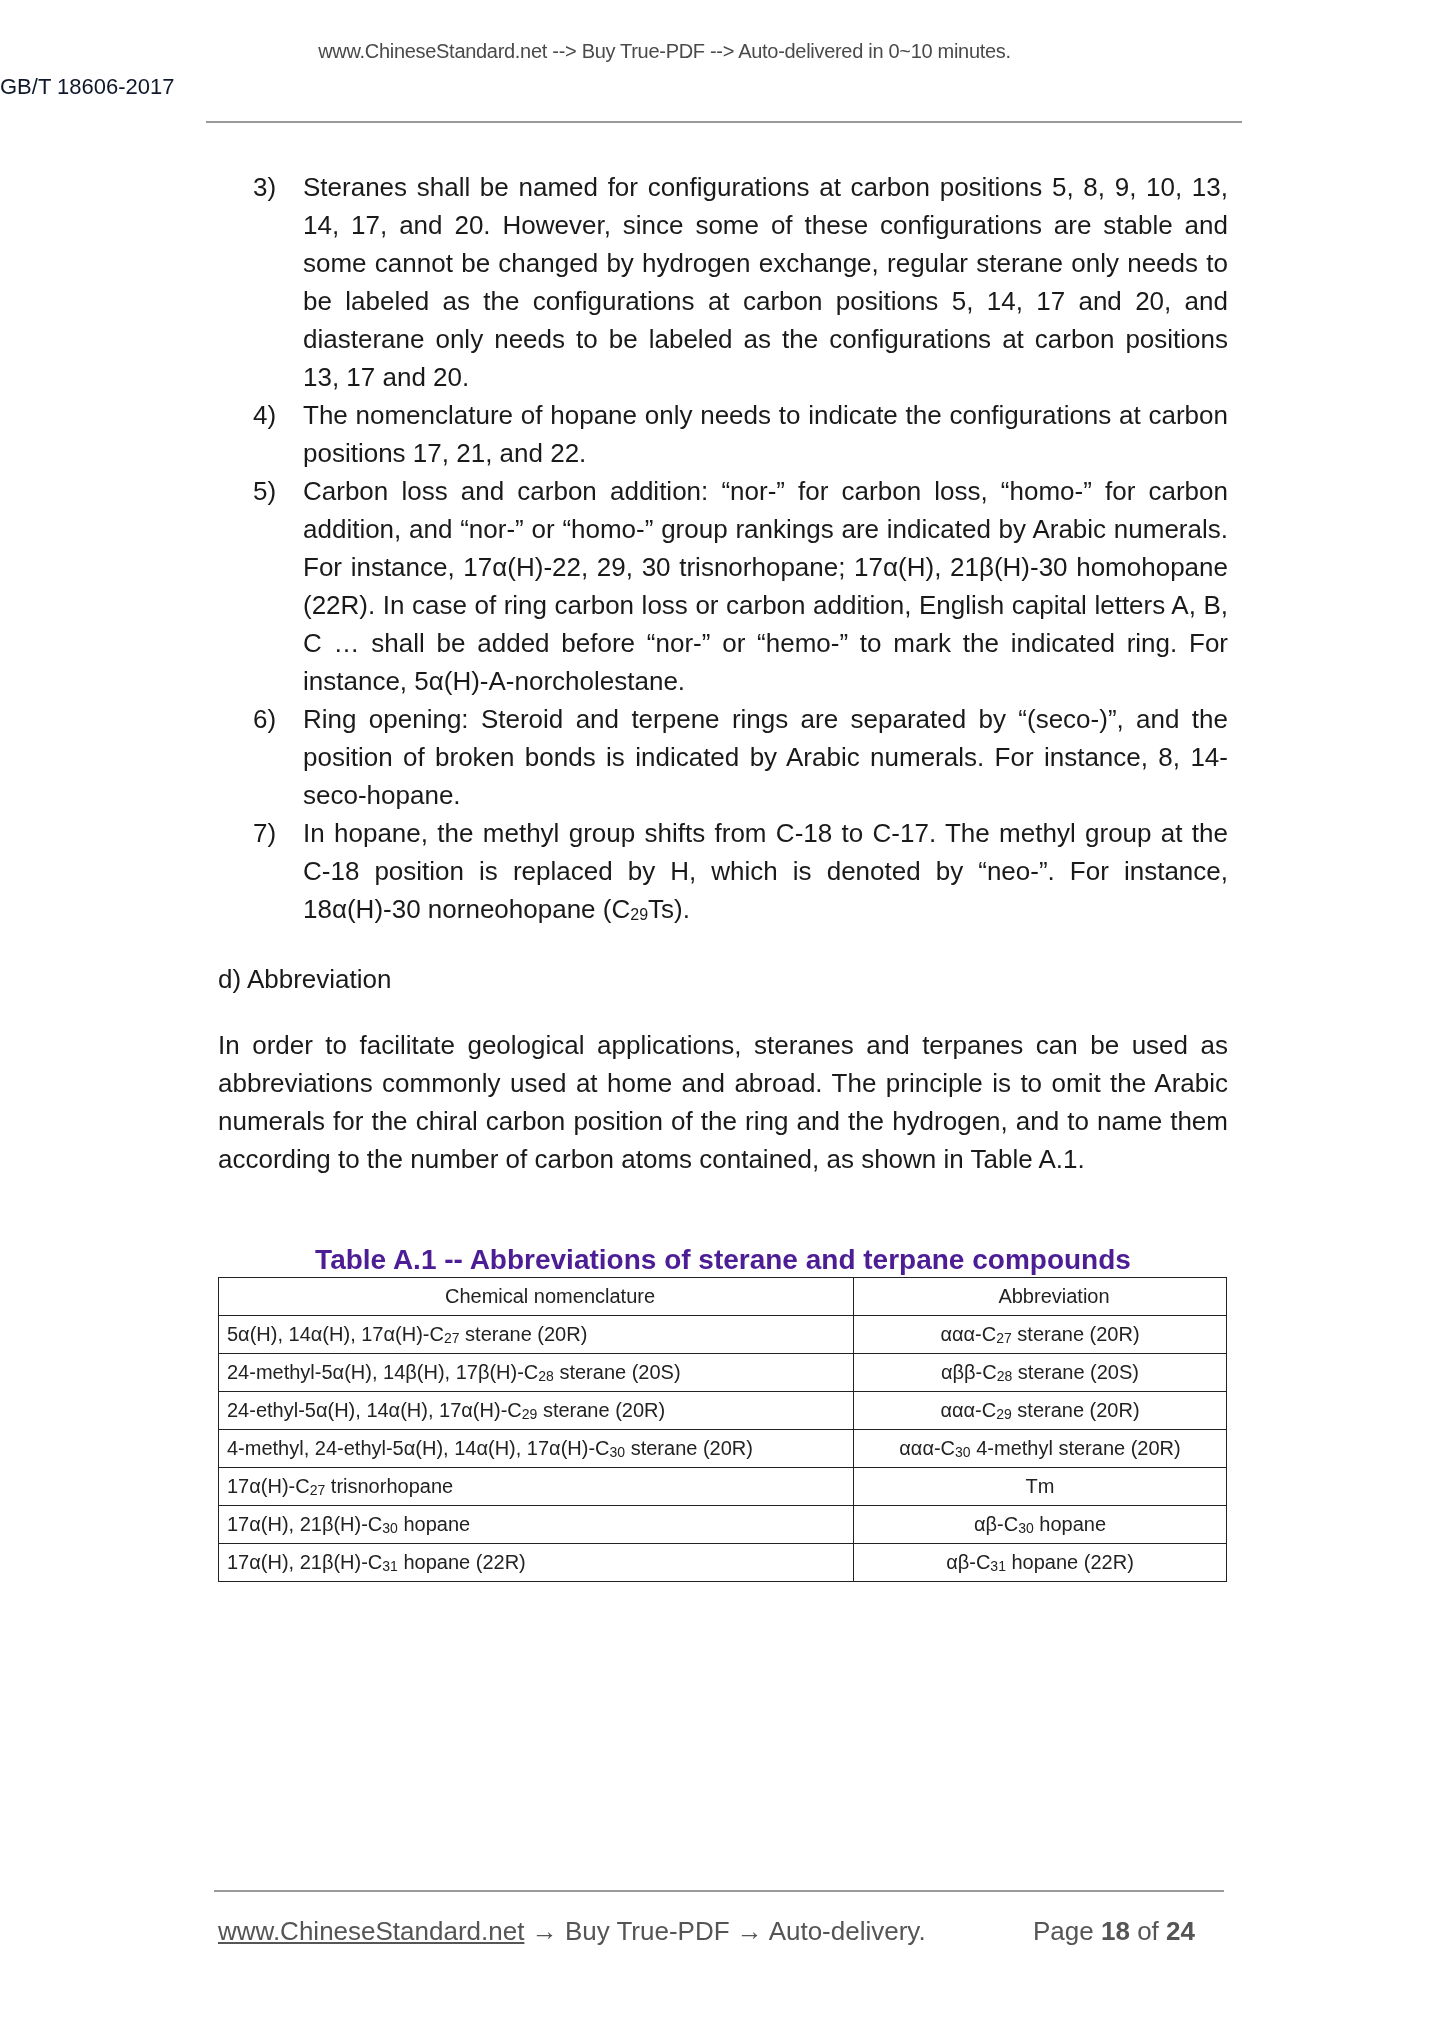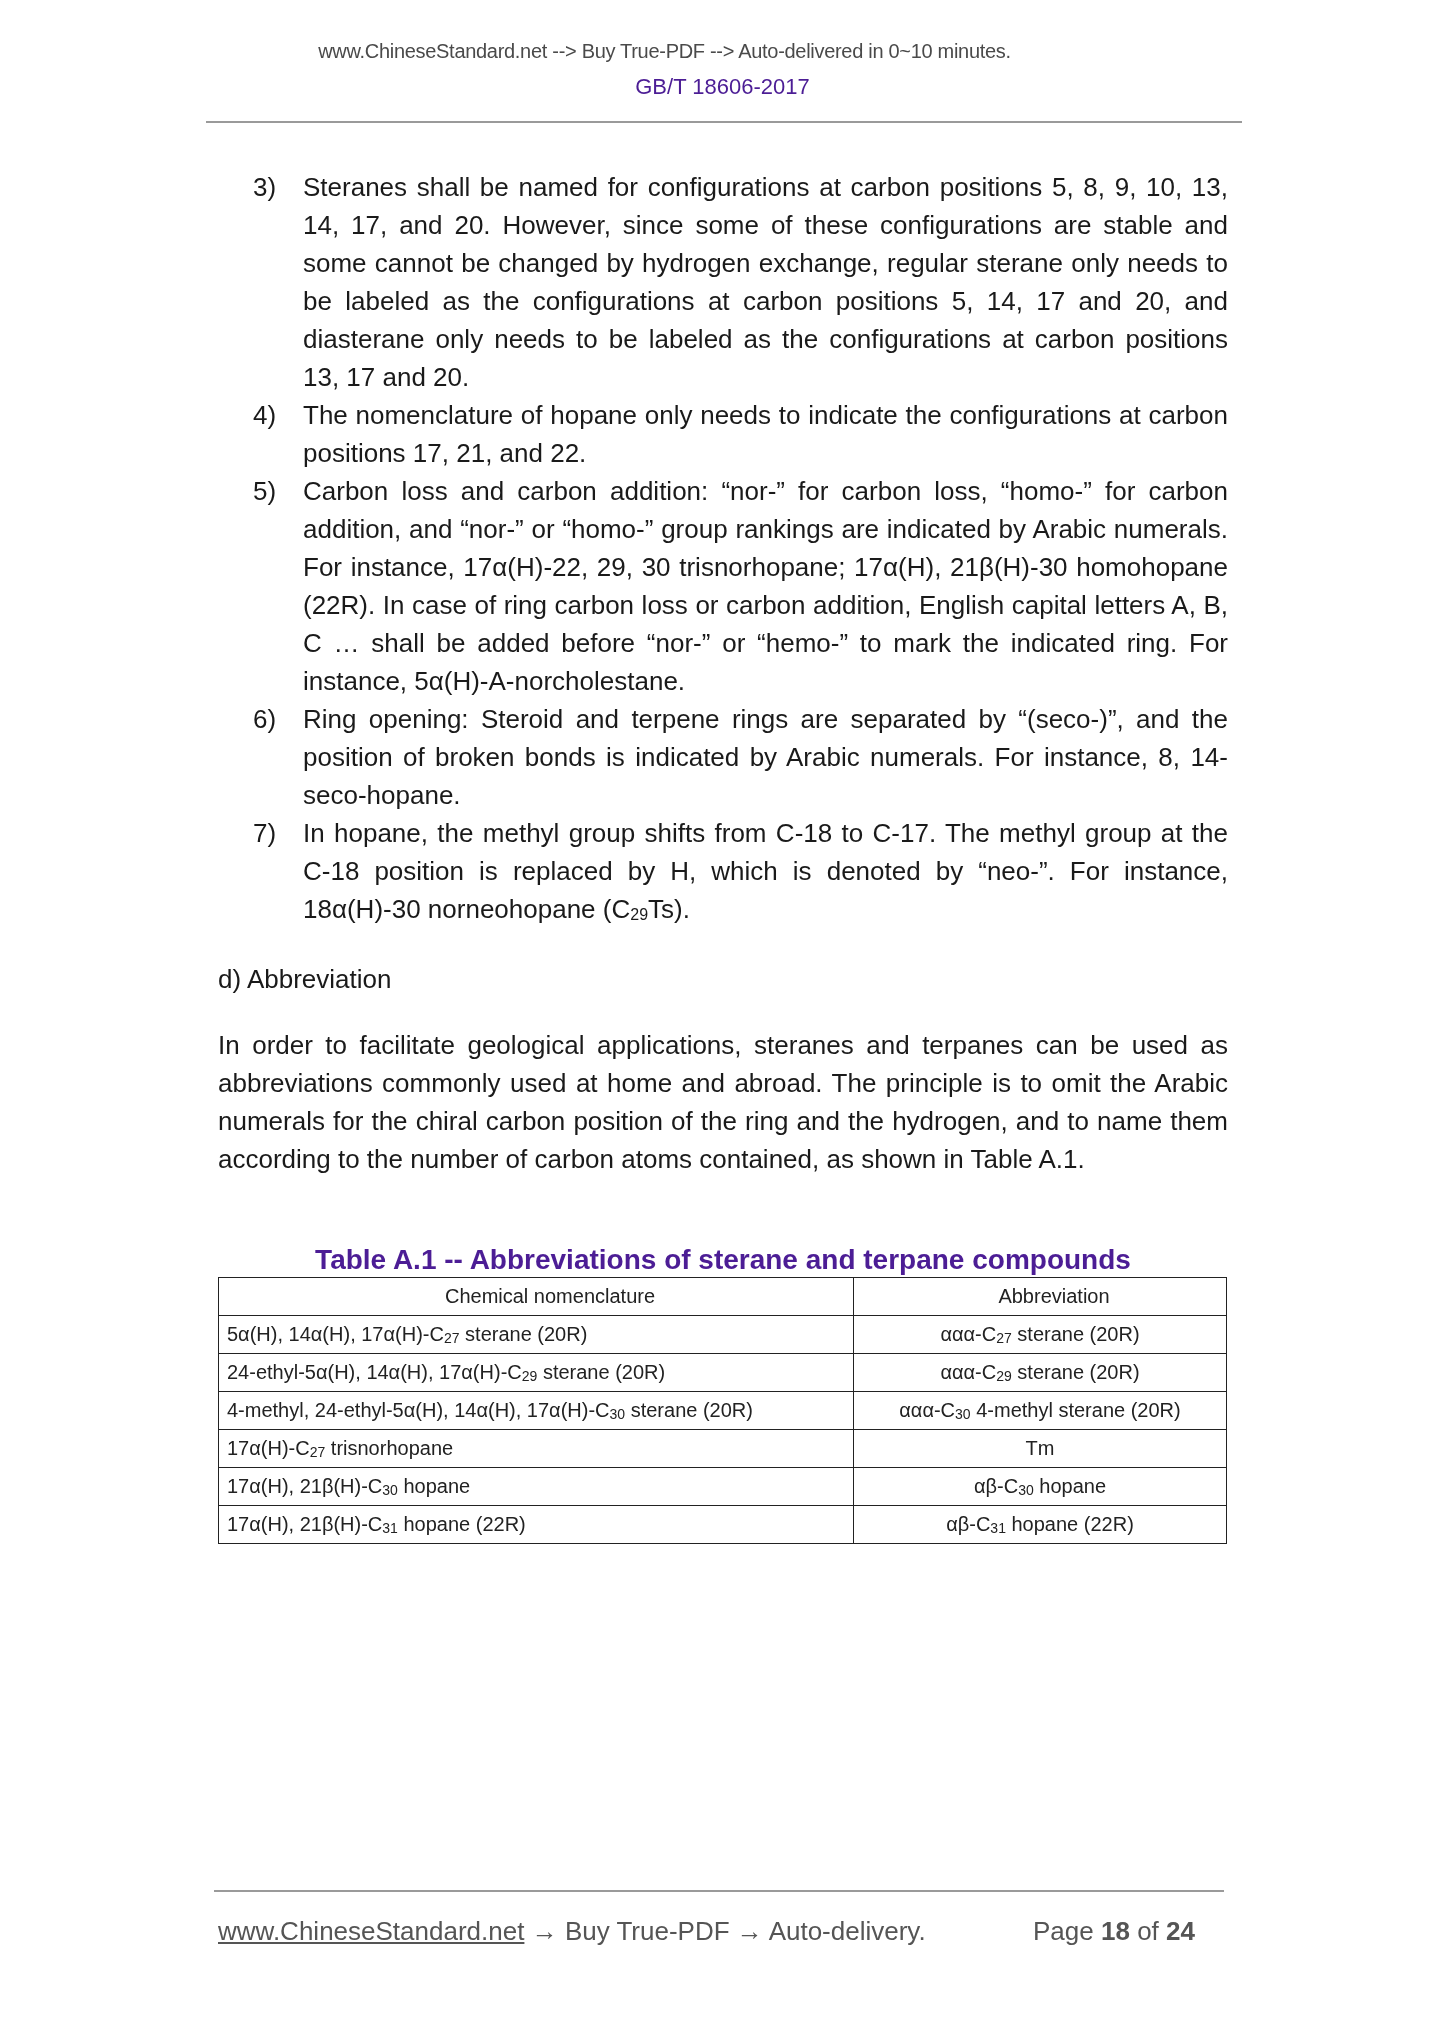--- a/index.html
+++ b/index.html
@@ -5,22 +5,22 @@
   html, body { margin: 0; padding: 0; background: #ffffff; }
   body {
     width: 1445px; height: 2044px; position: relative; overflow: hidden;
     font-family: "Liberation Sans", "DejaVu Sans", sans-serif; color: #1a1a1a;
   }
   .hdr-line1 {
     position: absolute; top: 40px; left: 0; width: 1329px; text-align: center;
     font-size: 20px; color: #4a4a4a; letter-spacing: -0.3px;
   }
   .hdr-line2 {
-    position: absolute; top: 74px; left: 0; width: 1445px; text-align: center;
-    font-size: 22px; color: #4c1d95;
+    position: absolute; top: 74px; left: 0; width: 1445px; 
+    font-size: 22px; color: #0f172a;
   }
   .hdr-rule {
     position: absolute; top: 121px; left: 206px; width: 1036px; height: 2px; background: #9a9a9a;
   }
   .list {
     position: absolute; left: 253px; top: 168px; width: 975px;
     font-size: 26px; line-height: 38px; margin: 0; padding: 0; list-style: none;
   }
   .list li { position: relative; padding-left: 50px; text-align: justify; }
   .list .num { position: absolute; left: 0; top: 0; }
@@ -100,20 +100,24 @@
       <th>Chemical nomenclature</th>
       <th>Abbreviation</th>
     </tr>
   </thead>
   <tbody id="tbody">
       <tr>
         <td class="c1"><span>5α(H), 14α(H), 17α(H)-C</span><span class="sub">27</span><span> sterane (20R)</span></td>
         <td class="c2"><span>ααα-C</span><span class="sub">27</span><span> sterane (20R)</span></td>
       </tr>
       <tr>
+        <td class="c1"><span>24-methyl-5α(H), 14β(H), 17β(H)-C</span><span class="sub">28</span><span> sterane (20S)</span></td>
+        <td class="c2"><span>αββ-C</span><span class="sub">28</span><span> sterane (20S)</span></td>
+      </tr>
+      <tr>
         <td class="c1"><span>24-ethyl-5α(H), 14α(H), 17α(H)-C</span><span class="sub">29</span><span> sterane (20R)</span></td>
         <td class="c2"><span>ααα-C</span><span class="sub">29</span><span> sterane (20R)</span></td>
       </tr>
       <tr>
         <td class="c1"><span>4-methyl, 24-ethyl-5α(H), 14α(H), 17α(H)-C</span><span class="sub">30</span><span> sterane (20R)</span></td>
         <td class="c2"><span>ααα-C</span><span class="sub">30</span><span> 4-methyl sterane (20R)</span></td>
       </tr>
       <tr>
         <td class="c1"><span>17α(H)-C</span><span class="sub">27</span><span> trisnorhopane</span></td>
         <td class="c2"><span>Tm</span><span class="sub"></span><span></span></td>

